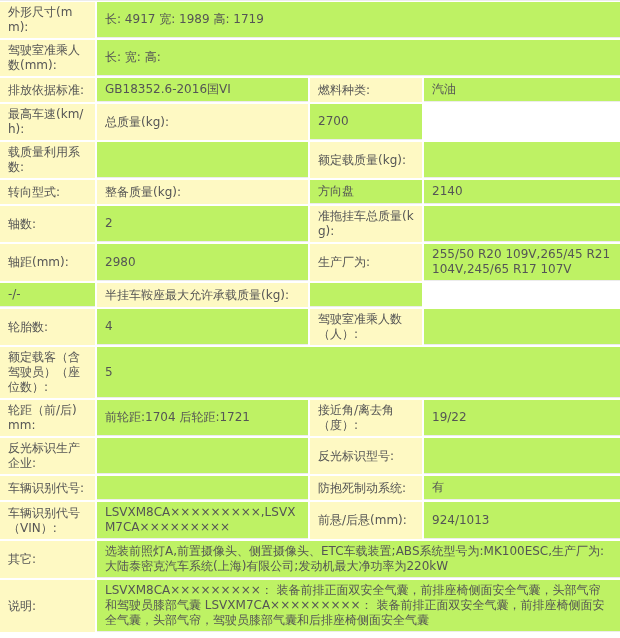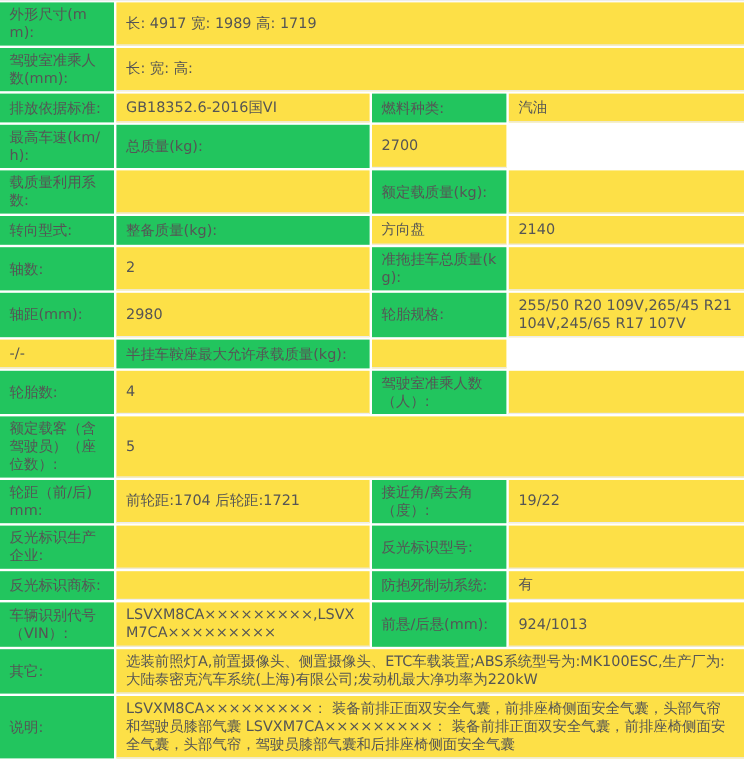--- a/index.html
+++ b/index.html
@@ -25,22 +25,22 @@
     margin-bottom: 2px;
   }
   .cell {
     padding: 3px 8px;
     line-height: 15px;
     display: flex;
     align-items: center;
     min-height: 17px;
     word-break: break-all;
   }
-  .lbl { background: #22c55e; }
-  .val { background: #fde047; border-bottom: 1px solid #ececec; }
+  .lbl { background: #fef9c3; }
+  .val { background: #bef264; border-bottom: 1px solid #ececec; }
   .span { grid-column: 2 / 5; }
 </style>
 </head>
 <body>
 
 <div class="spec-table">
 
   <div class="srow">
     <div class="cell lbl">外形尺寸(mm):</div>
     <div class="cell val span">长: 4917 宽: 1989 高: 1719</div>
@@ -81,21 +81,21 @@
   <div class="srow">
     <div class="cell lbl">轴数:</div>
     <div class="cell val">2</div>
     <div class="cell lbl">准拖挂车总质量(kg):</div>
     <div class="cell val"></div>
   </div>
 
   <div class="srow">
     <div class="cell lbl">轴距(mm):</div>
     <div class="cell val">2980</div>
-    <div class="cell lbl">轮胎规格:</div>
+    <div class="cell lbl">生产厂为:</div>
     <div class="cell val">255/50 R20 109V,265/45 R21 104V,245/65 R17 107V</div>
   </div>
 
   <div class="srow">
     <div class="cell val">-/-</div>
     <div class="cell lbl">半挂车鞍座最大允许承载质量(kg):</div>
     <div class="cell val"></div>
   </div>
 
   <div class="srow">
@@ -118,21 +118,21 @@
   </div>
 
   <div class="srow">
     <div class="cell lbl">反光标识生产企业:</div>
     <div class="cell val"></div>
     <div class="cell lbl">反光标识型号:</div>
     <div class="cell val"></div>
   </div>
 
   <div class="srow">
-    <div class="cell lbl">反光标识商标:</div>
+    <div class="cell lbl">车辆识别代号:</div>
     <div class="cell val"></div>
     <div class="cell lbl">防抱死制动系统:</div>
     <div class="cell val">有</div>
   </div>
 
   <div class="srow">
     <div class="cell lbl">车辆识别代号（VIN）:</div>
     <div class="cell val">LSVXM8CA×××××××××,LSVXM7CA×××××××××</div>
     <div class="cell lbl">前悬/后悬(mm):</div>
     <div class="cell val">924/1013</div>

